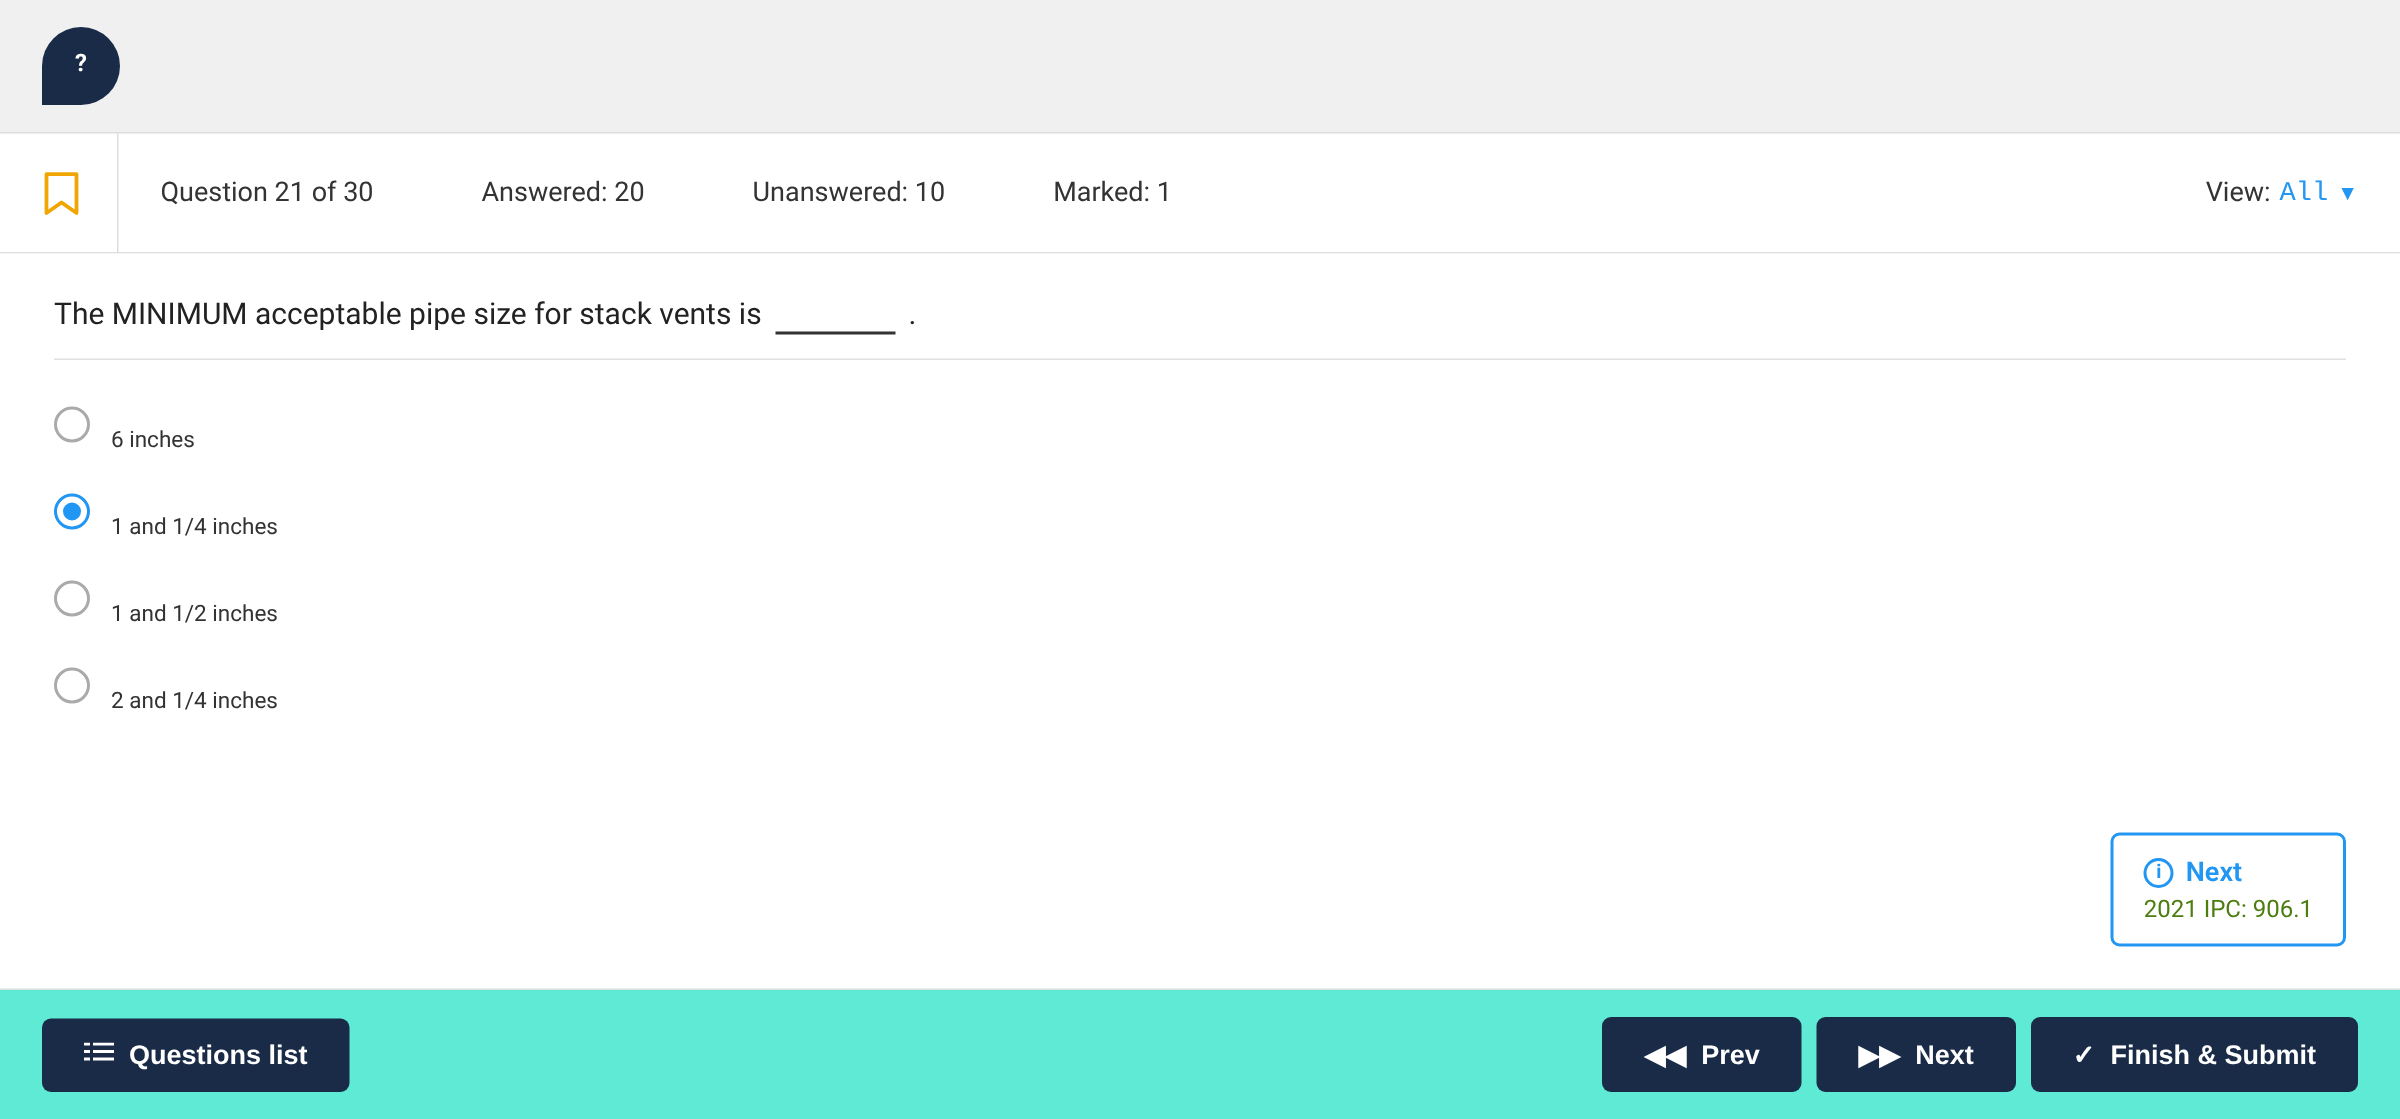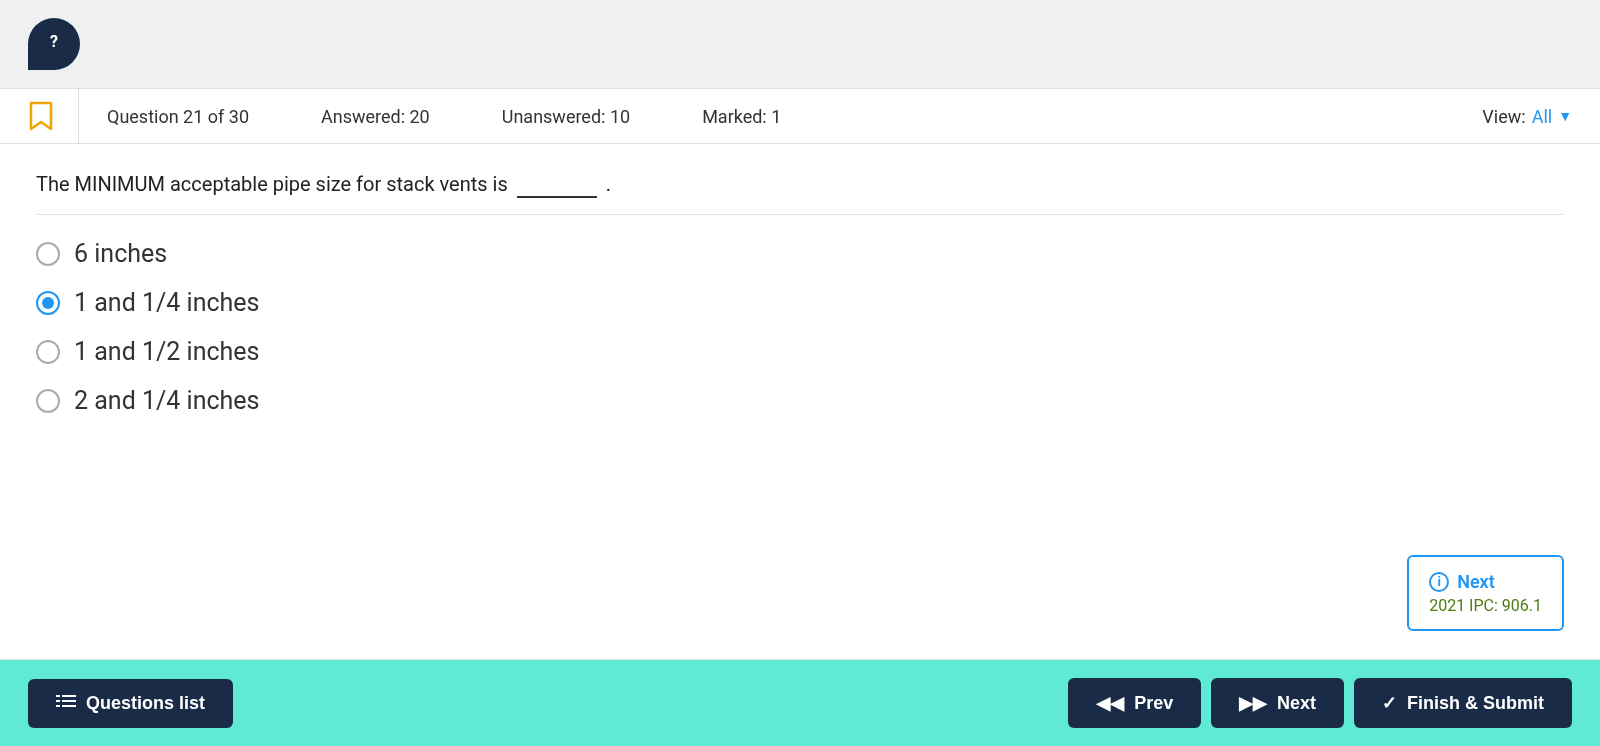--- a/index.html
+++ b/index.html
@@ -42,21 +42,21 @@
     }
 
     
     .status-bar {
       background: white;
       border-top: 1px solid #ddd;
       border-bottom: 1px solid #ddd;
       display: flex;
       align-items: center;
       padding: 0 28px;
-      height: 56px;
+      height: 81px;
       gap: 0;
     }
     .bookmark-area {
       padding-right: 24px;
       border-right: 1px solid #ddd;
       display: flex;
       align-items: center;
       height: 100%;
     }
     .status-item {
@@ -72,20 +72,21 @@
       margin-left: auto;
       font-size: 18px;
       color: #333;
       display: flex;
       align-items: center;
       gap: 6px;
       cursor: pointer;
     }
     .view-all {
       color: #2196f3;
+      font-family: Liberation Mono, monospace;
     }
     .chevron-down {
       color: #2196f3;
       font-size: 14px;
     }
 
     
     .main-content {
       background: white;
       flex: 1;
@@ -131,22 +132,23 @@
     .radio-outer.selected {
       border-color: #2196f3;
     }
     .radio-inner {
       width: 12px;
       height: 12px;
       border-radius: 50%;
       background: #2196f3;
     }
     .option-label {
-      font-size: 25px;
+      font-size: 15px;
       color: #333;
+      margin-top: 20px;
     }
 
     
     .hint-box {
       position: absolute;
       right: 36px;
       bottom: 28px;
       border: 2px solid #2196f3;
       border-radius: 6px;
       padding: 14px 20px;

